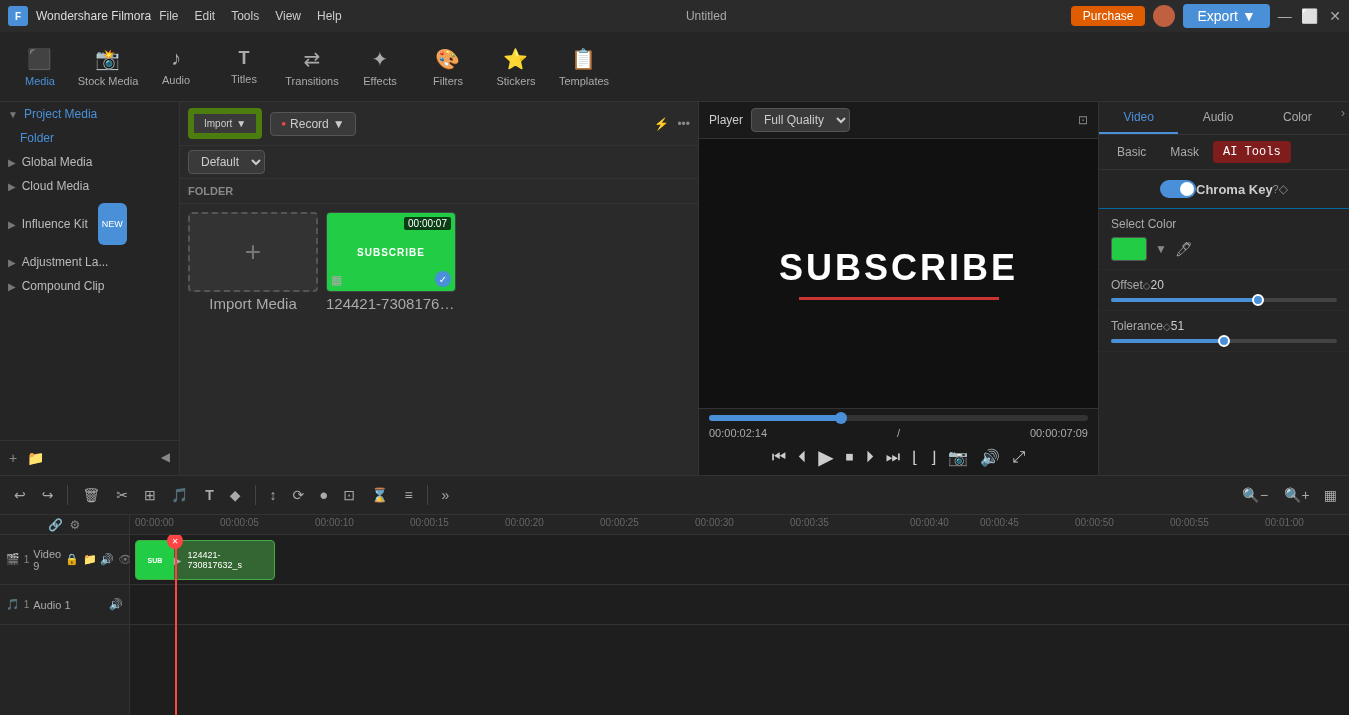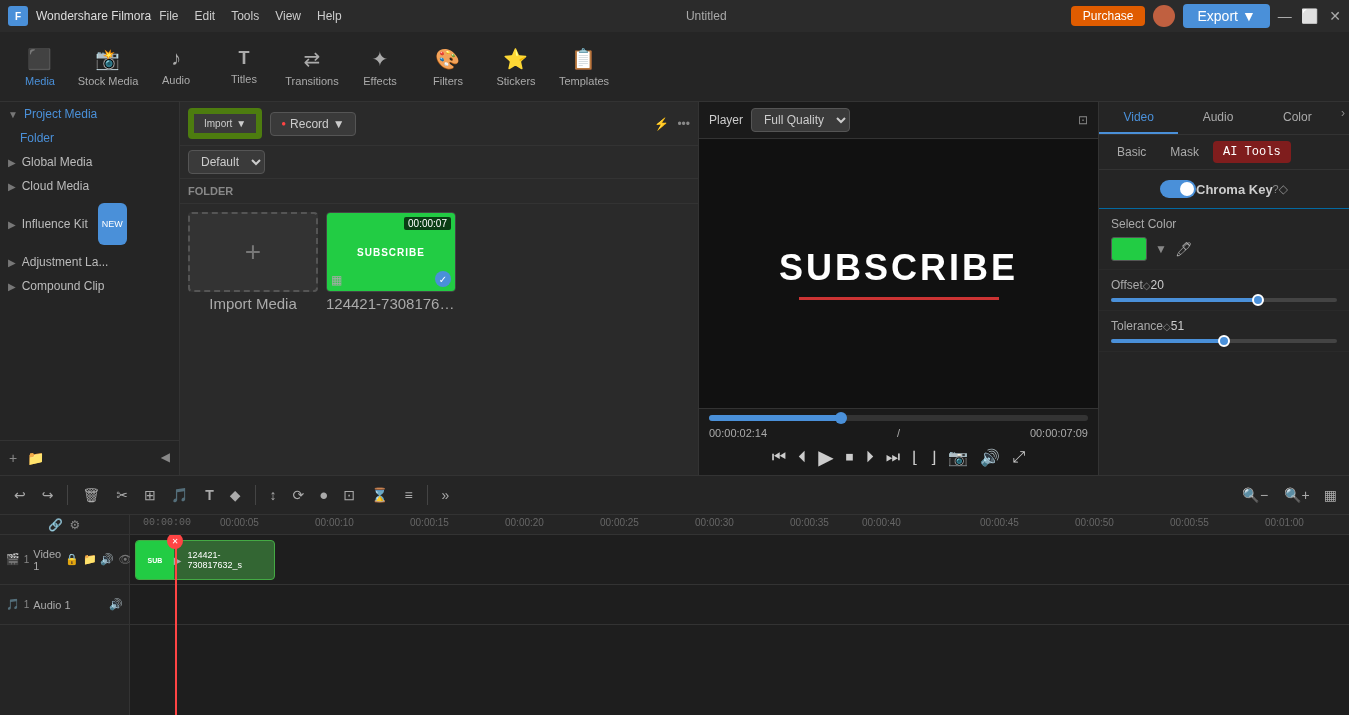--- a/index.html
+++ b/index.html
@@ -415,42 +415,42 @@
   </div>
 </div>
 
 <div id="timeline">
   <div style="display:flex; height:20px;">
     <div style="width:130px; background:#252525; border-right:1px solid #333; border-bottom:1px solid #333; display:flex; align-items:center; justify-content:center; gap:6px;">
       <span style="color:#888; cursor:pointer; font-size:12px;">🔗</span>
       <span style="color:#888; cursor:pointer; font-size:12px;">⚙</span>
     </div>
     <div class="timeline-ruler-container" style="position:relative; flex:1; background:#252525; border-bottom:1px solid #333; overflow:hidden;">
-      <span class="ruler-mark" style="left:13px;font-family:Liberation Mono, monospace;">00:00:00</span>
+      <span class="ruler-mark" style="left:5px;">00:00:00</span>
       <span class="ruler-mark" style="left:90px;">00:00:05</span>
       <span class="ruler-mark" style="left:185px;">00:00:10</span>
       <span class="ruler-mark" style="left:280px;">00:00:15</span>
       <span class="ruler-mark" style="left:375px;">00:00:20</span>
       <span class="ruler-mark" style="left:470px;">00:00:25</span>
       <span class="ruler-mark" style="left:565px;">00:00:30</span>
       <span class="ruler-mark" style="left:660px;">00:00:35</span>
-      <span class="ruler-mark" style="left:732px;">00:00:40</span>
+      <span class="ruler-mark" style="left:780px;">00:00:40</span>
       <span class="ruler-mark" style="left:850px;">00:00:45</span>
       <span class="ruler-mark" style="left:945px;">00:00:50</span>
       <span class="ruler-mark" style="left:1040px;">00:00:55</span>
       <span class="ruler-mark" style="left:1135px;">00:01:00</span>
     </div>
   </div>
   <div id="timeline-content">
     <div id="track-headers">
 
       <div class="track-header">
         <span style="color:#888;font-size:11px;">🎬</span>
         <span style="color:#888;font-size:10px;">1</span>
-        <span class="track-name">Video 1</span>
+        <span class="track-name">Video 9</span>
         <span class="track-ctrl">🔒</span>
         <span class="track-ctrl">📁</span>
         <span class="track-ctrl">🔊</span>
         <span class="track-ctrl">👁</span>
       </div>
 
       <div id="audio-track-header">
         <span style="color:#888;font-size:11px;">🎵</span>
         <span style="color:#888;font-size:10px;">1</span>
         <span class="track-name">Audio 1</span>

